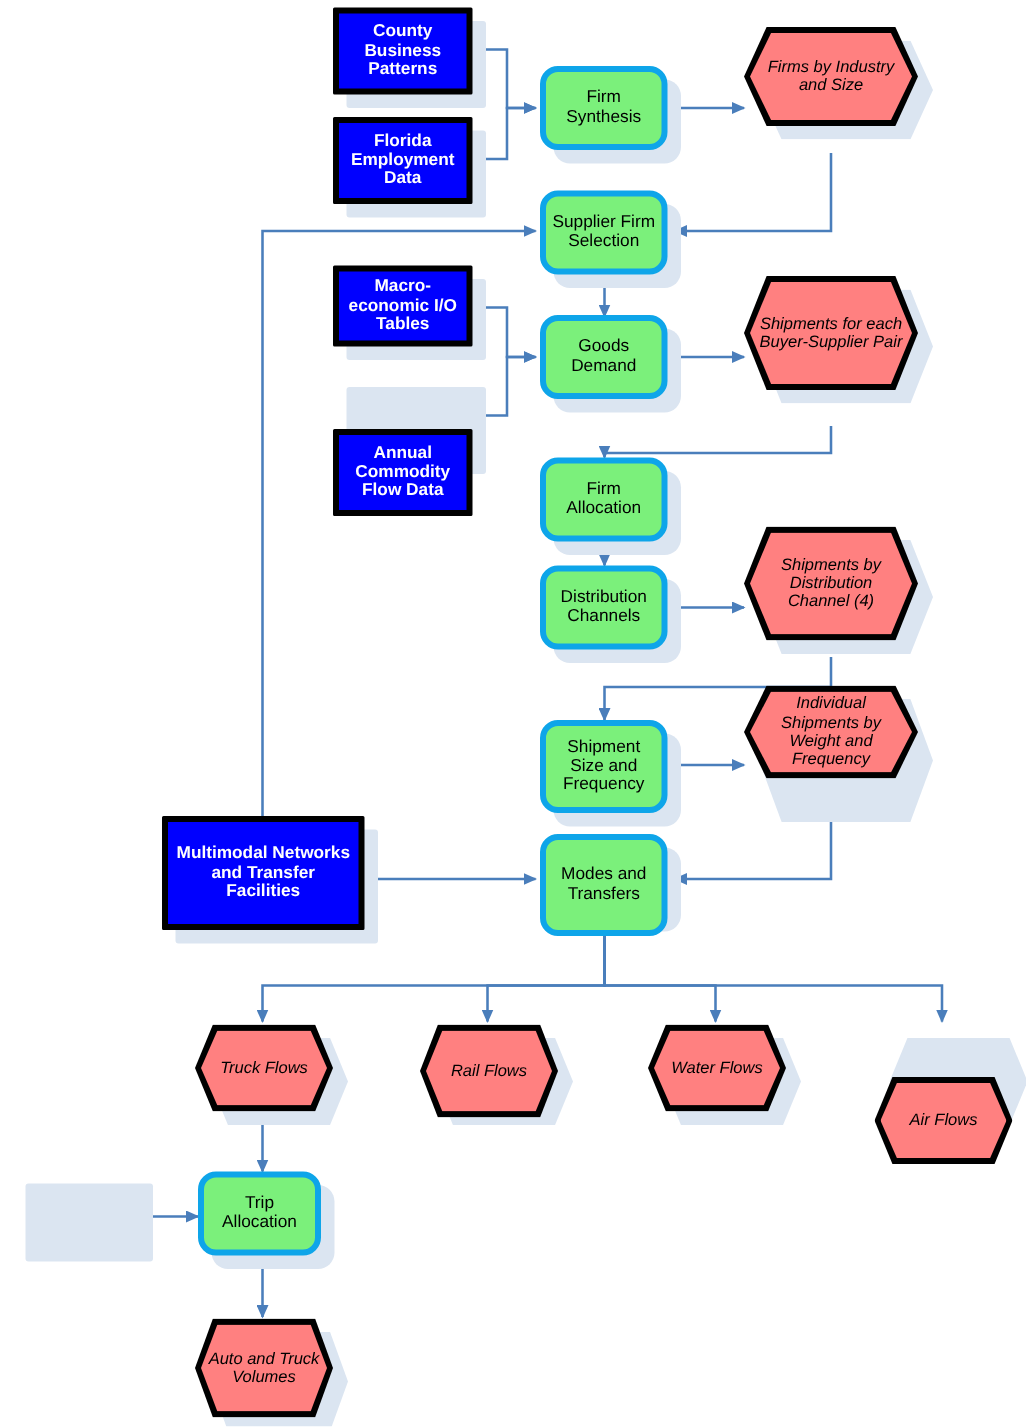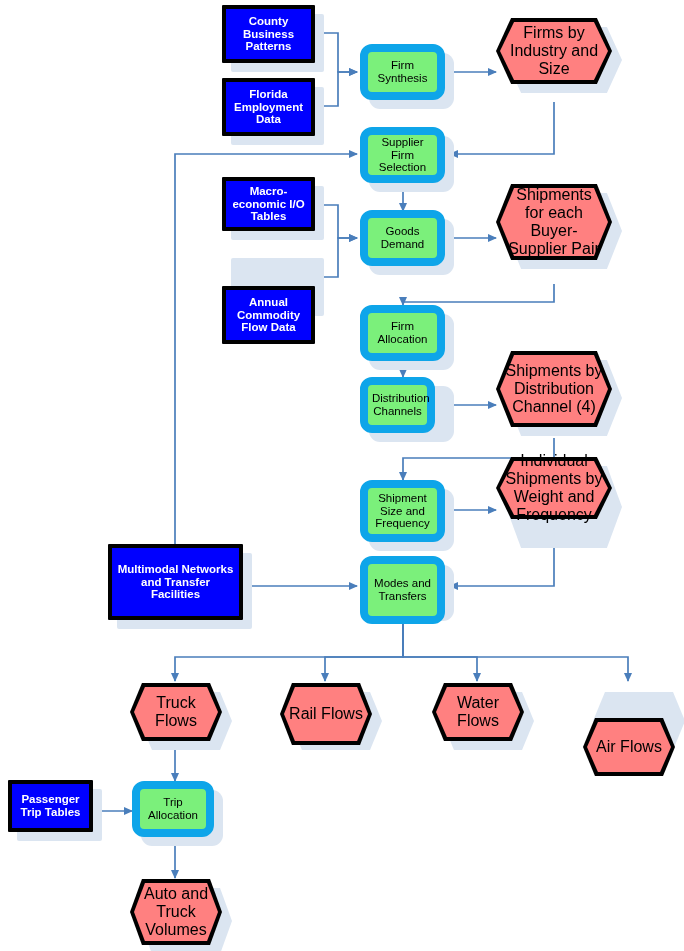--- a/index.html
+++ b/index.html
@@ -47,21 +47,21 @@
     background:#0000ff;
     border:4px solid #000000;
     color:#ffffff;
     font-weight:bold;
     font-size:11.5px;
     border-radius:1px;
   }
   
   .box-proc{
     background:#7bf07b;
-    border:8px solid #0ea5e9;
+    border:4px solid #0ea5e9;
     color:#000000;
     font-weight:normal;
     font-size:11.5px;
     border-radius:12px;
   }
   
   .hex{
     background:#ff8080;
     color:#000000;
     font-size:11.5px;
@@ -90,25 +90,26 @@
     left:4px; top:4px;
     width:calc(100% - 8px); height:calc(100% - 8px);
     background:#ff8080;
     clip-path:polygon(13% 0%, 87% 0%, 100% 50%, 87% 100%, 13% 100%, 0% 50%);
   }
   .hexwrap .hexlabel{
     position:absolute;
     left:0; top:0; width:100%; height:100%;
     display:flex; align-items:center; justify-content:center;
     text-align:center;
-    font-size:16px;
+    font-size:11px;
     color:#000;
     line-height:1.12;
     padding:16px 9px;
     box-sizing:border-box;
+    font-style:italic;
   }
   .lbl{ display:block; width:100%; padding:0 4px; box-sizing:border-box;}
 </style>
 </head>
 <body>
 
 <div id="canvas">
 
   <svg class="connectors" viewBox="0 0 684 951" xmlns="http://www.w3.org/2000/svg">
     <defs>
@@ -202,41 +203,38 @@
   </div>
 
   <div class="node box-data" style="left:222px; top:249px; width:93px; height:58px;margin-top:37px;">
     <span class="lbl">Annual Commodity Flow Data</span>
   </div>
 
   <div class="node box-data" style="left:108px; top:544px; width:135px; height:76px;">
     <span class="lbl">Multimodal Networks and Transfer Facilities</span>
   </div>
 
-  <div class="node box-data" style="left:8px; top:780px; width:85px; height:52px;">
-    <span class="lbl">Passenger Trip Tables</span>
-  </div>
 
   <div class="node box-proc" style="left:360px; top:44px; width:85px; height:56px;">
     <span class="lbl">Firm Synthesis</span>
   </div>
 
   <div class="node box-proc" style="left:360px; top:127px; width:85px; height:56px;">
     <span class="lbl">Supplier Firm Selection</span>
   </div>
 
   <div class="node box-proc" style="left:360px; top:210px; width:85px; height:56px;">
     <span class="lbl">Goods Demand</span>
   </div>
 
   <div class="node box-proc" style="left:360px; top:305px; width:85px; height:56px;">
     <span class="lbl">Firm Allocation</span>
   </div>
 
-  <div class="node box-proc" style="left:360px; top:377px; width:75px; height:56px;">
+  <div class="node box-proc" style="left:360px; top:377px; width:85px; height:56px;">
     <span class="lbl">Distribution Channels</span>
   </div>
 
   <div class="node box-proc" style="left:360px; top:480px; width:85px; height:62px;">
     <span class="lbl">Shipment Size and Frequency</span>
   </div>
 
   <div class="node box-proc" style="left:360px; top:556px; width:85px; height:68px;">
     <span class="lbl">Modes and Transfers</span>
   </div>

